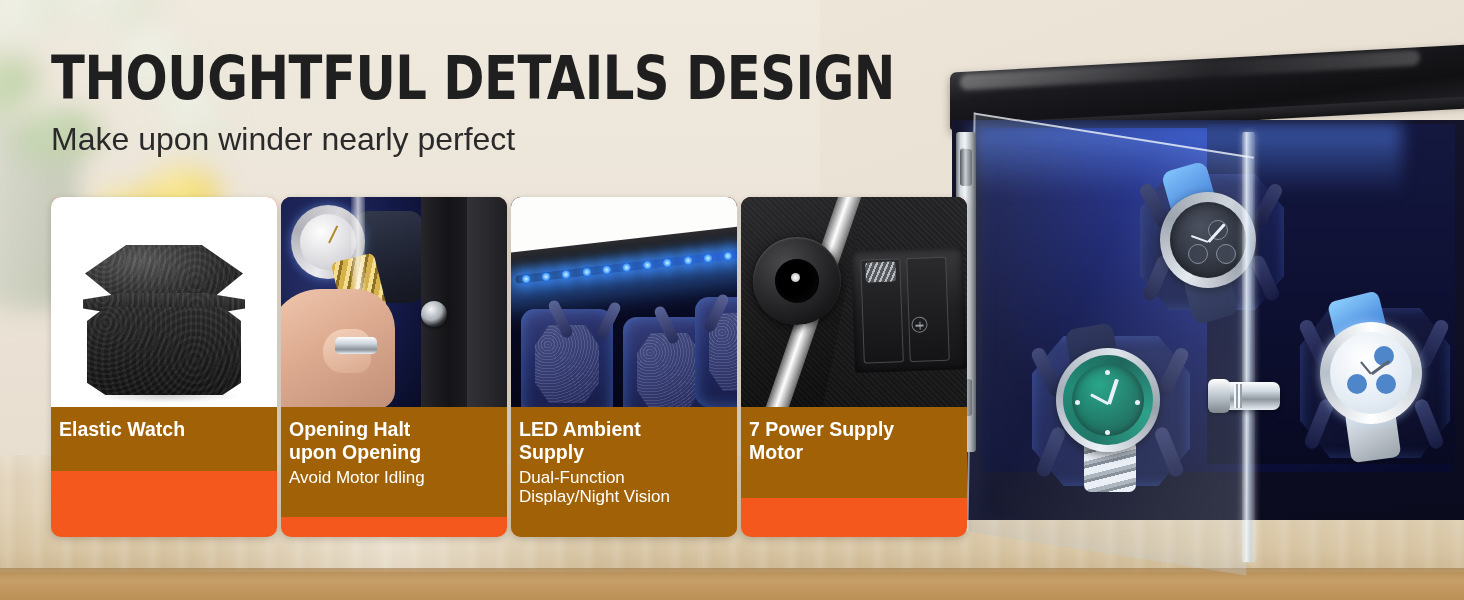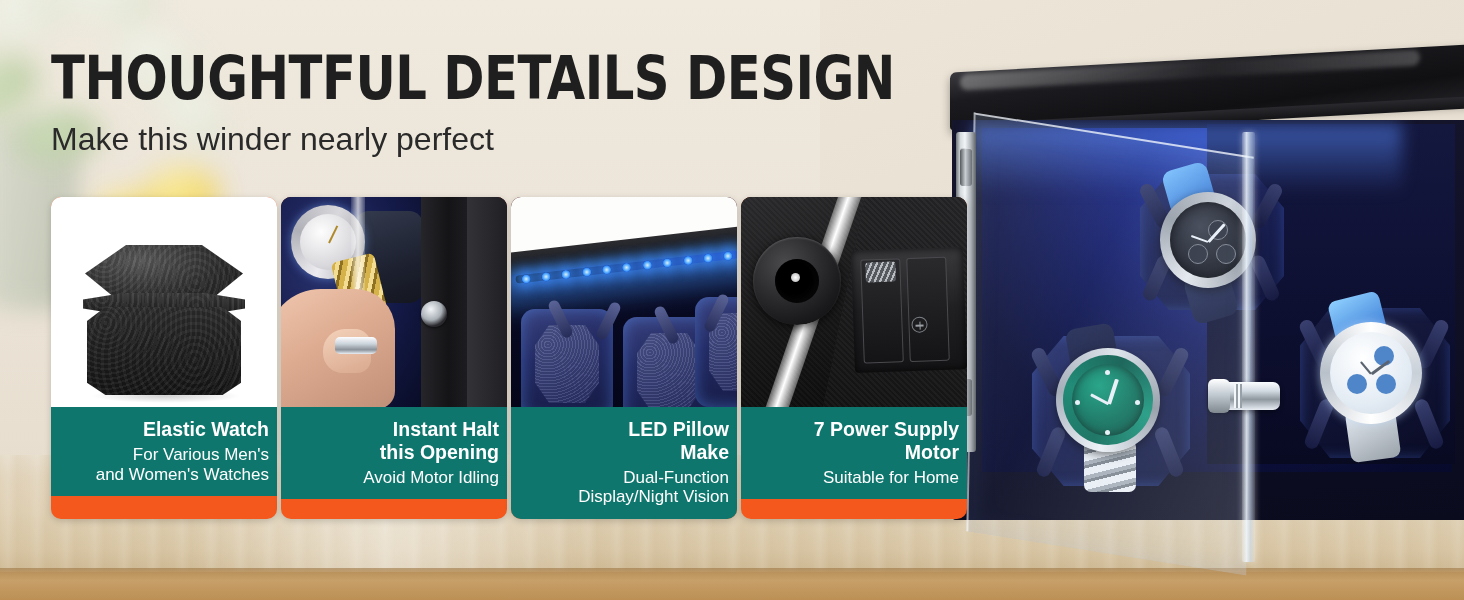--- a/index.html
+++ b/index.html
@@ -196,22 +196,22 @@
   
   #cards { position:absolute; left:51px; top:197px; display:flex; gap:4px; }
   .card {
     width:226px; border-radius:10px; overflow:hidden;
     display:flex; flex-direction:column;
     box-shadow:0 2px 7px rgba(0,0,0,.18);
     background:#F4581C;
   }
   .card-photo { height:210px; position:relative; overflow:hidden; }
   .card-text {
-    background:#0f766e; color:#fff; text-align:right;
-    padding:11px 8px 12px;
+    background:#a16207; color:#fff; text-align:left;
+    padding:11px 8px 30px;
   }
   .card-title { font-weight:700; font-size:19.5px; line-height:1.17; }
   .card-sub { font-size:17px; line-height:1.16; margin-top:4px; }
 
   
   .p1 { background:#FFFFFF; }
   .pbox-top {
     position:absolute; left:34px; top:48px; width:158px; height:62px;
     background:
       radial-gradient(ellipse at 35% 25%,#5a5a5a,#2e2e2e 55%,#1a1a1a);
@@ -518,45 +518,41 @@
   <div class="wd-door-edge"></div>
   <div class="wd-knob"></div>
 
   <div class="wd-hinge"></div>
   <div class="wd-hinge-pin" style="top:100px;"></div>
   <div class="wd-hinge-pin" style="top:330px;"></div>
 </div>
 
 <div id="headings">
   <div id="title">THOUGHTFUL DETAILS DESIGN</div>
-  <div id="subtitle">Make this winder nearly perfect</div>
+  <div id="subtitle">Make upon winder nearly perfect</div>
 </div>
 
 <div id="cards">
 
   <div class="card">
     <div class="card-photo p1">
       <div class="pbox-top">
           <span class="leather"></span>
         </div>
       <div class="pbox-rim">
           <span class="leather"></span>
         </div>
       <div class="pbox-body">
           <span class="leather"></span>
         </div>
       <div class="pbox-shadow"></div>
     </div>
     <div class="card-text">
       <div class="card-title">
         <div>Elastic Watch</div>
-      </div>
-      <div class="card-sub">
-        <div>For Various Men's</div>
-        <div>and Women's Watches</div>
       </div>
     </div>
   </div>
 
   <div class="card">
     <div class="card-photo p2">
       <div class="interior"></div>
       <div class="pill2"></div>
       <div class="watch2">
           <i></i>
@@ -565,22 +561,22 @@
       <div class="panel-dark"></div>
       <div class="panel-dark2"></div>
       <div class="glassbar"></div>
       <div class="hand"></div>
       <div class="thumb"></div>
       <div class="knob2"></div>
       <div class="lock"></div>
     </div>
     <div class="card-text">
       <div class="card-title">
-        <div>Instant Halt</div>
-        <div>this Opening</div>
+        <div>Opening Halt</div>
+        <div>upon Opening</div>
       </div>
       <div class="card-sub">
         <div>Avoid Motor Idling</div>
       </div>
     </div>
   </div>
 
   <div class="card">
     <div class="card-photo p3">
       <div class="topwhite"></div>
@@ -608,22 +604,22 @@
       <div class="slot3" style="left:184px; top:100px;">
           <em></em>
         </div>
       <div class="arm" style="left:44px;  top:102px; transform:rotate(-26deg);"></div>
       <div class="arm" style="left:92px;  top:104px; transform:rotate(26deg);"></div>
       <div class="arm" style="left:150px; top:108px; transform:rotate(-26deg);"></div>
       <div class="arm" style="left:200px; top:96px;  transform:rotate(26deg);"></div>
     </div>
     <div class="card-text">
       <div class="card-title">
-        <div>LED Pillow</div>
-        <div>Make</div>
+        <div>LED Ambient</div>
+        <div>Supply</div>
       </div>
       <div class="card-sub">
         <div>Dual-Function</div>
         <div>Display/Night Vision</div>
       </div>
     </div>
   </div>
 
   <div class="card">
     <div class="card-photo p4">
@@ -639,18 +635,17 @@
         <div class="spring"></div>
         <div class="plus"></div>
       </div>
     </div>
     <div class="card-text">
       <div class="card-title">
         <div>7 Power Supply</div>
         <div>Motor</div>
       </div>
       <div class="card-sub">
-        <div>Suitable for Home</div>
       </div>
     </div>
   </div>
 
 </div>
 
 </body></html>

